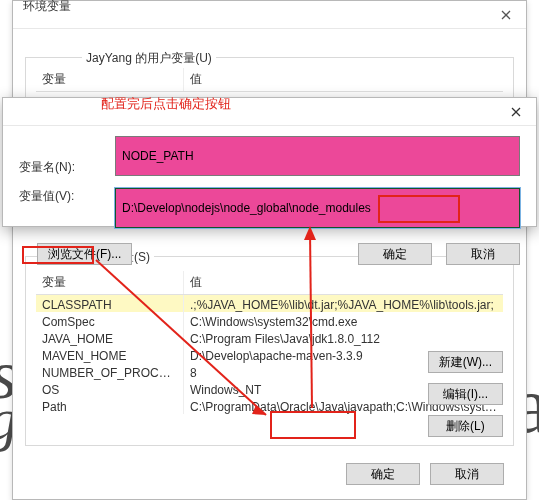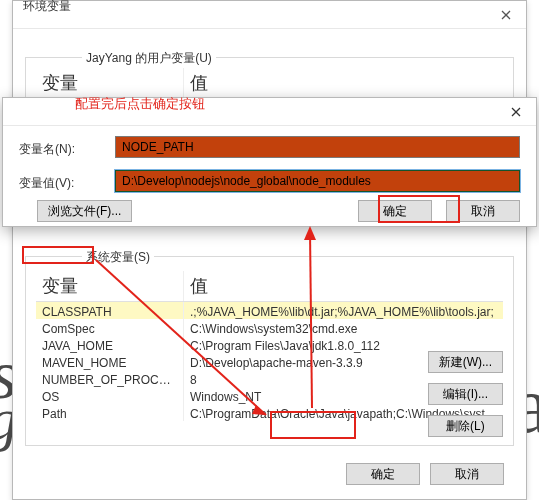--- a/index.html
+++ b/index.html
@@ -4,28 +4,28 @@
 <style>
   * { box-sizing: border-box; }
   html, body { margin: 0; padding: 0; }
   body { width: 539px; height: 500px; font-family: "Microsoft YaHei", "Segoe UI", Tahoma, sans-serif; font-size: 12px; background: #fff; position: relative; color: #333; overflow: hidden; }
   .win { position: absolute; background: #fff; border: 1px solid #b8b8b8; box-shadow: 0 2px 6px rgba(0,0,0,0.15); }
   .titlebar { height: 28px; display: flex; align-items: center; padding: 0 4px 16px 10px; font-size: 12px; color: #333; position: relative; border-bottom: 1px solid #e8e8e8; }
   .titlebar .close { position: absolute; right: 0; top: 0; width: 40px; height: 28px; display: flex; align-items: center; justify-content: center; color: #555; }
   .close svg { width: 10px; height: 10px; }
   .panel { position: absolute; left: 12px; right: 12px; border: 1px solid #d9d9d9; background: #fff; }
   .panel-legend { position: absolute; top: -8px; left: 8px; background: #fff; padding: 0 4px; font-size: 12px; margin-left: 48px; }
-  .table-head { display: flex; border-bottom: 1px solid #e0e0e0; background: #fff; font-size: 18px; }
+  .table-head { display: flex; border-bottom: 1px solid #e0e0e0; background: #fff; font-size: 12px; }
   .th, .td { padding: 3px 6px; white-space: nowrap; overflow: hidden; text-overflow: ellipsis; }
   .col-var { width: 148px; border-right: 1px solid #eee; }
   .col-val { flex: 1; }
   .row { display: flex; font-size: 12px; height: 17px; }
   .row.sel { background: #fef9c3; }
   .btn { display: inline-flex; align-items: center; justify-content: center; min-width: 74px; height: 22px; border: 1px solid #adadad; background: #e1e1e1; font-size: 12px; padding: 0 10px; cursor: pointer; }
-  .input { height: 22px; border: 1px solid #7a7a7a; padding: 0 6px; font-size: 12px; background: #c2410c; }
+  .input { height: 40px; border: 1px solid #7a7a7a; padding: 0 6px; font-size: 12px; background: #ec4899; }
   .input.focus { border: 1px solid #14532d; outline: 1px solid #7bb3e3; }
   .label { color: #333; }
   .redbox { border: 2px solid #e2231a; position: absolute; pointer-events: none; }
   .redtext { color: #e2231a; font-size: 13px; }
   .arrow-line { stroke: #e2231a; stroke-width: 2; fill: none; }
   .arrow-head { fill: #e2231a; }
   .bg-letter { position: absolute; font-family: Georgia, "Times New Roman", serif; color: #4a4a4a; }
   .dim { color: #888; }
 </style>
 </head>
@@ -104,35 +104,35 @@
 
   <div style="position:absolute; right:22px; bottom:14px; display:flex; gap:10px;">
     <button class="btn">确定</button>
     <button class="btn">取消</button>
   </div>
 </div>
 
 <div class="win" id="dialog" style="left:2px; top:97px; width:535px; height:130px; box-shadow:0 4px 14px rgba(0,0,0,0.3);">
   <div class="titlebar" style="background:#fff;">
 
-    <span class="redtext" style="margin-left:62px;">配置完后点击确定按钮</span>
+    <span class="redtext" style="margin-left:88px;">配置完后点击确定按钮</span>
     <div class="close">
       <svg viewBox="0 0 10 10">
           <line x1="1" y1="1" x2="9" y2="9" stroke="#333" stroke-width="1.3"></line>
           <line x1="9" y1="1" x2="1" y2="9" stroke="#333" stroke-width="1.3"></line>
         </svg>
     </div>
   </div>
 
   <div style="padding:10px 16px 0 16px;">
     <div style="display:flex; align-items:flex-end; margin-bottom:12px;">
       <span class="label" style="width:96px;">变量名(N):</span>
       <input class="input" style="flex: 1 1 0%;" value="NODE_PATH">
     </div>
-    <div style="display:flex; align-items:flex-end; margin-bottom:8px;">
+    <div style="display:flex; align-items:flex-start; margin-bottom:15px;">
       <span class="label" style="width:96px;">变量值(V):</span>
       <input class="input focus" style="flex: 1 1 0%;" value="D:\Develop\nodejs\node_global\node_modules">
     </div>
     <div style="display:flex; align-items:center;">
       <span style="width:18px;"></span>
       <button class="btn" style="min-width:86px;">浏览文件(F)...</button>
       <span style="flex:1;"></span>
       <button class="btn" style="min-width:74px;">确定</button>
       <span style="width:14px;"></span>
       <button class="btn" style="min-width:74px;">取消</button>

